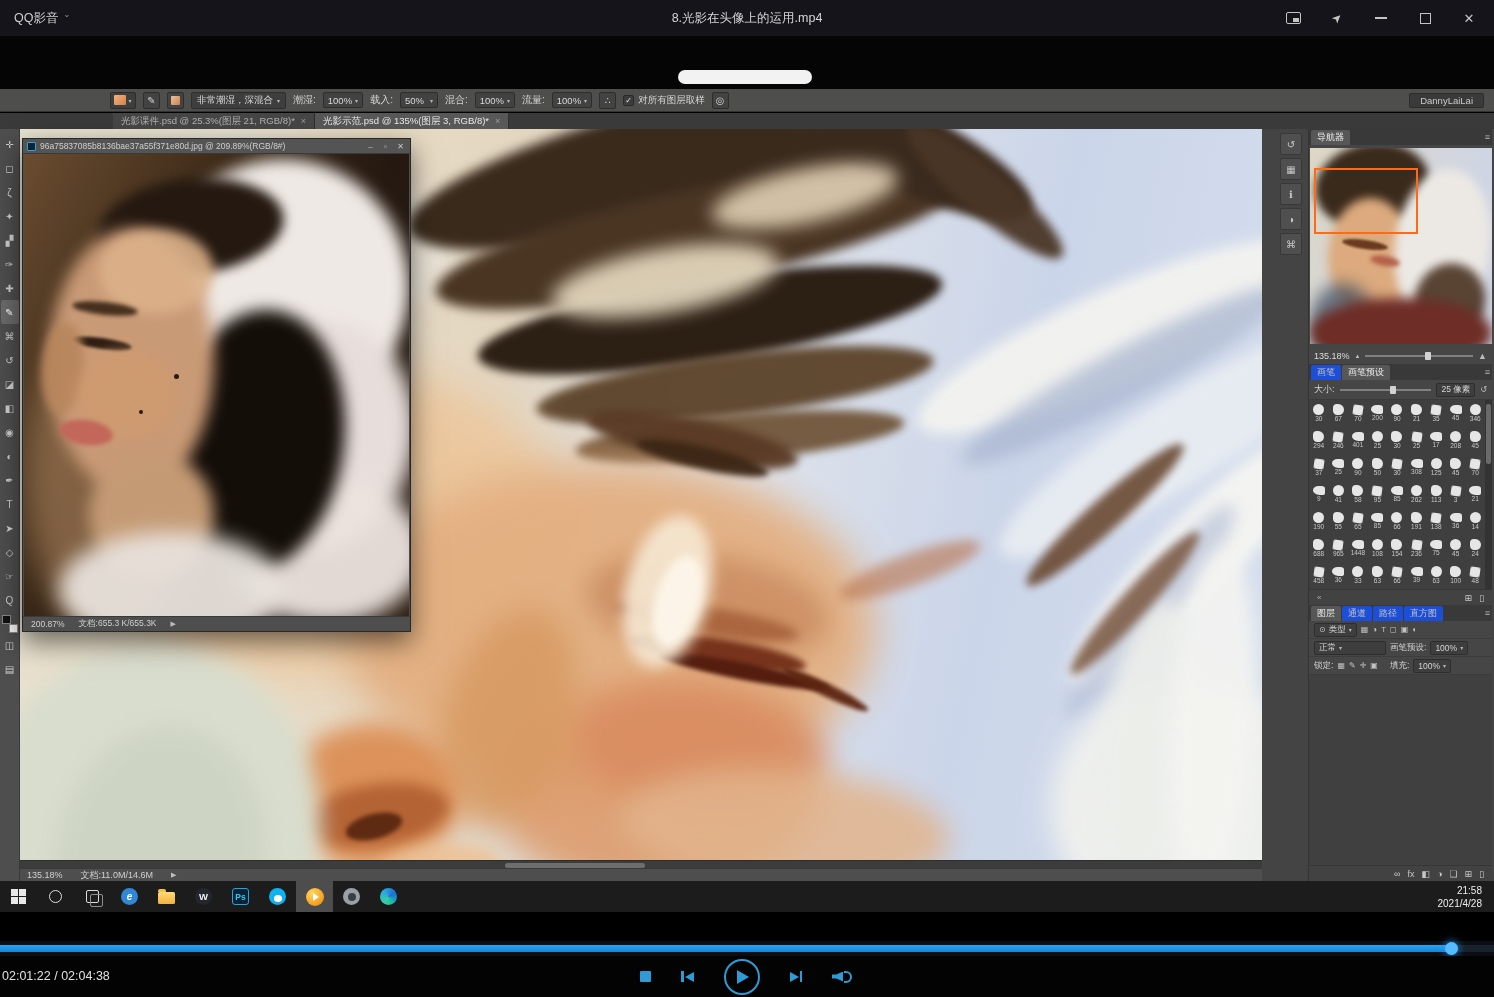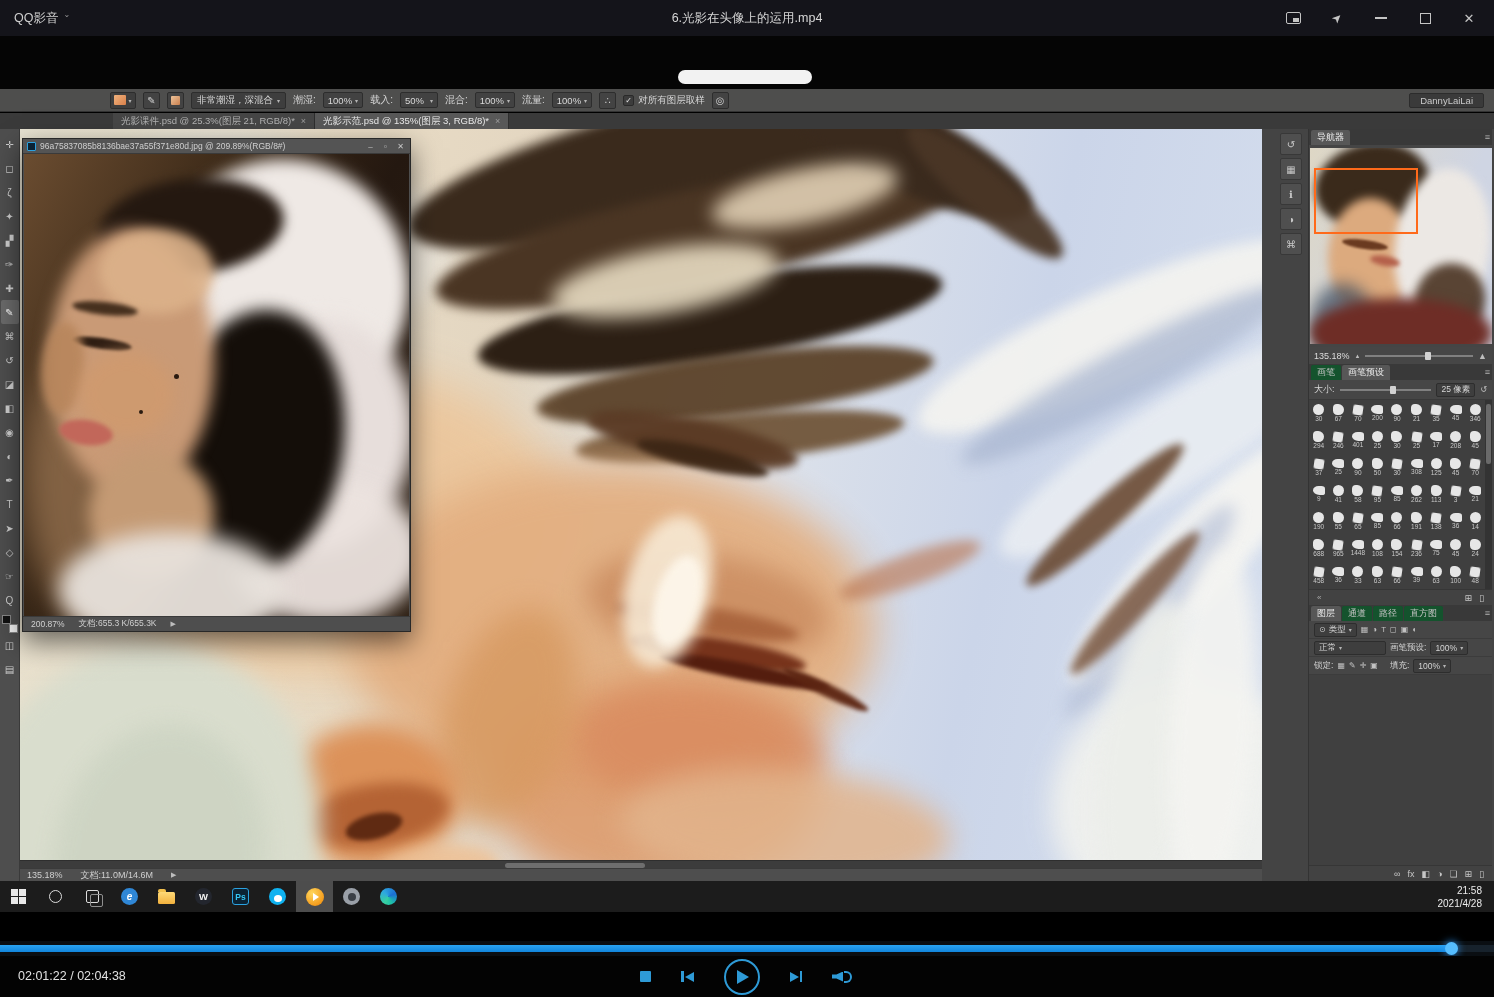--- a/index.html
+++ b/index.html
@@ -70,21 +70,21 @@
 .fw-btn{width:11px;text-align:center;color:#c9c9c9;font-size:8px}
 .fw-photo{position:absolute;left:1px;right:1px;top:15px;bottom:15px;overflow:hidden;background:linear-gradient(118deg,#6a4c30 0%,#3a2817 35%,#241810 60%,#2e2014 100%)}
 .fw-status{position:absolute;left:0;right:0;bottom:0;height:15px;background:#4e4e4e;border-top:1px solid #3a3a3a;display:flex;align-items:center;gap:14px;padding-left:8px;font-size:8.5px;color:#d0d0d0;white-space:nowrap}
 
 
 .ps-right{position:absolute;left:1262px;top:93px;width:232px;height:752px;background:#444;z-index:5}
 .side-strip{position:absolute;left:18px;top:4px;width:22px}
 .side-ic{width:22px;height:22px;margin-bottom:3px;background:#4f4f4f;border:1px solid #383838;border-radius:2px;display:flex;align-items:center;justify-content:center;font-size:10px;color:#c9c9c9}
 .panels{position:absolute;left:46px;top:0;width:184px;height:752px;display:flex;flex-direction:column;background:#464646;border-left:1px solid #333}
 .phead{height:16px;background:#393939;display:flex;align-items:flex-end;gap:1px;padding:0 2px}
-.ptab{font-size:9px;color:#c3c3c3;background:#14532d;padding:1px 6px;border-radius:2px 2px 0 0;white-space:nowrap}
+.ptab{font-size:9px;color:#c3c3c3;background:#1d4ed8;padding:1px 6px;border-radius:2px 2px 0 0;white-space:nowrap}
 .ptab.active{background:#575757;color:#ececec}
 .pmenu{margin-left:auto;align-self:center;color:#b5b5b5;font-size:9px}
 .nav-body{height:202px;background:#454545;padding:3px 1px 3px 1px;position:relative}
 .nav-thumb{position:relative;width:182px;height:196px;overflow:hidden;background:linear-gradient(115deg,#ded7c5,#cfd5e3 65%)}
 .nav-proxy{position:absolute;left:4px;top:20px;width:104px;height:66px;border:2px solid #ff6a1a;z-index:3}
 .nav-zoom{height:17px;display:flex;align-items:center;gap:5px;padding:0 5px;font-size:9px;color:#dcdcdc;background:#464646}
 .slider{flex:1;height:2px;background:#808080;position:relative}
 .sthumb{position:absolute;left:55%;top:-3px;width:6px;height:8px;background:#d2d2d2;border-radius:1px}
 .mt-s{font-size:6px;color:#bdbdbd}.mt-l{font-size:9px;color:#bdbdbd}
 .size-row{height:20px;display:flex;align-items:center;gap:5px;padding:0 5px;font-size:9px;color:#d6d6d6;background:#464646;border-bottom:1px solid #3a3a3a}
@@ -140,21 +140,21 @@
 .tbi-camera::after{content:"";position:absolute;left:4.5px;top:4.5px;width:8px;height:8px;background:#3a3f46;border-radius:50%}
 .tbi-edge{width:17px;height:17px;border-radius:50%;background:conic-gradient(from 210deg,#37d0a0,#2ea7e0 30%,#1b6fd4 60%,#1fc0a8 85%,#37d0a0)}
 .tb-clock{margin-left:auto;padding-right:12px;text-align:right;font-size:10px;color:#ececec;line-height:1.3}
 
 
 .seekbar{position:absolute;left:0;top:941px;right:0;height:15px;background:#0a0e12;z-index:30}
 .seek-rest{position:absolute;left:0;right:0;top:4px;height:7px;background:#17222c}
 .seek-fill{position:absolute;left:0;top:4px;height:7px;width:97.2%;background:linear-gradient(180deg,#2aa3f2,#1185dc)}
 .seek-thumb{position:absolute;top:1px;left:calc(97.2% - 7px);width:13px;height:13px;border-radius:50%;background:#55bdff;box-shadow:0 0 9px #2e9dff}
 .controls{position:absolute;left:0;top:956px;right:0;height:41px;background:#030303;z-index:30}
-.time-text{position:absolute;left:18px;top:13px;font-size:12.5px;color:#e0e0e0;white-space:nowrap}
+.time-text{position:absolute;left:2px;top:13px;font-size:12.5px;color:#e0e0e0;white-space:nowrap}
 .ctr{position:absolute;left:0;right:0;top:0;height:41px;display:flex;align-items:center;justify-content:center;gap:30px}
 .stop{width:11px;height:11px;background:#2e9ad6;border-radius:1px}
 .skip{display:flex;align-items:center;gap:1px}
 .skip .bar{width:2.5px;height:11px;background:#2e9ad6}
 .skip .tri-l{width:0;height:0;border-top:5.5px solid transparent;border-bottom:5.5px solid transparent;border-right:9px solid #2e9ad6}
 .skip .tri-r{width:0;height:0;border-top:5.5px solid transparent;border-bottom:5.5px solid transparent;border-left:9px solid #2e9ad6}
 .play{width:36px;height:36px;border:2px solid #2e9ad6;border-radius:50%;display:flex;align-items:center;justify-content:center}
 .play .tri{width:0;height:0;border-left:12px solid #2e9ad6;border-top:7px solid transparent;border-bottom:7px solid transparent;margin-left:3px}
 .vol{position:relative;width:22px;height:16px}
 .vol .sp{position:absolute;left:0;top:3px;width:11px;height:10px;background:#2e9ad6;clip-path:polygon(0 30%,40% 30%,100% 0,100% 100%,40% 70%,0 70%)}
@@ -164,21 +164,21 @@
 </head>
 <body>
 
 <div class="screen">
 
   <header class="titlebar">
     <div class="app-menu">
       <span>QQ影音</span>
       <span class="caret">⌄</span>
     </div>
-    <div class="video-title">6.光影在头像上的运用.mp4</div>
+    <div class="video-title">8.光影在头像上的运用.mp4</div>
     <div class="win-controls">
       <div class="wc">
           <span class="ic-pip"></span>
         </div>
       <div class="wc">
           <span class="ic-boost">➤</span>
         </div>
       <div class="wc">
           <span class="ic-min"></span>
         </div>

